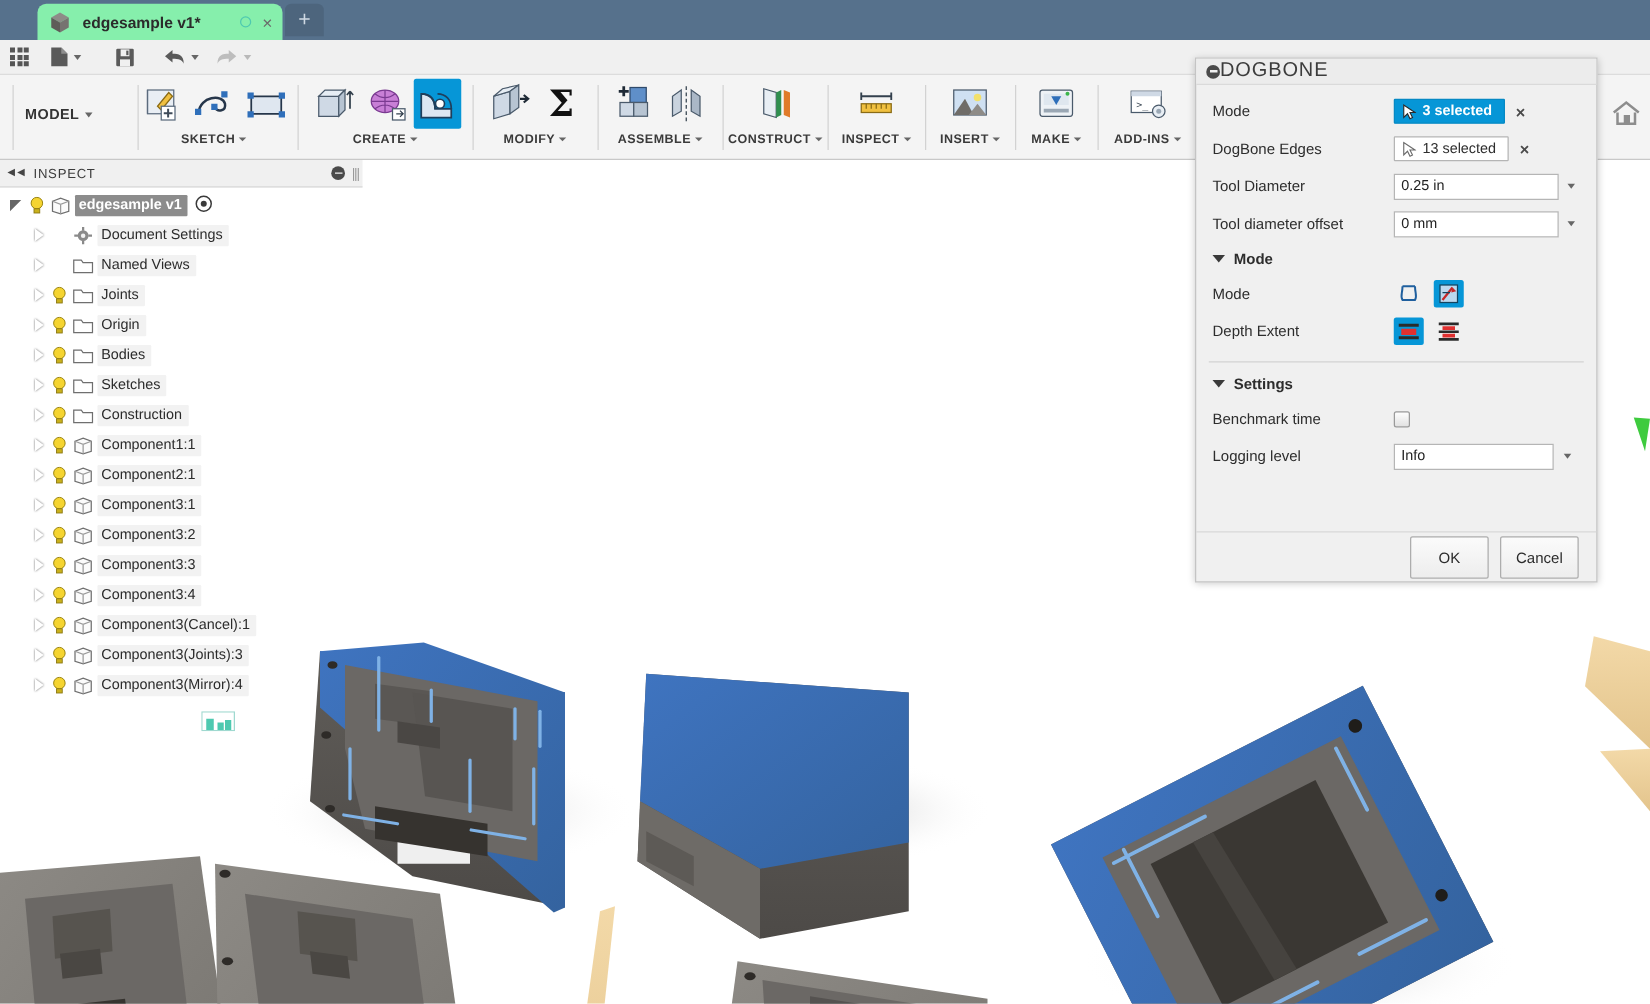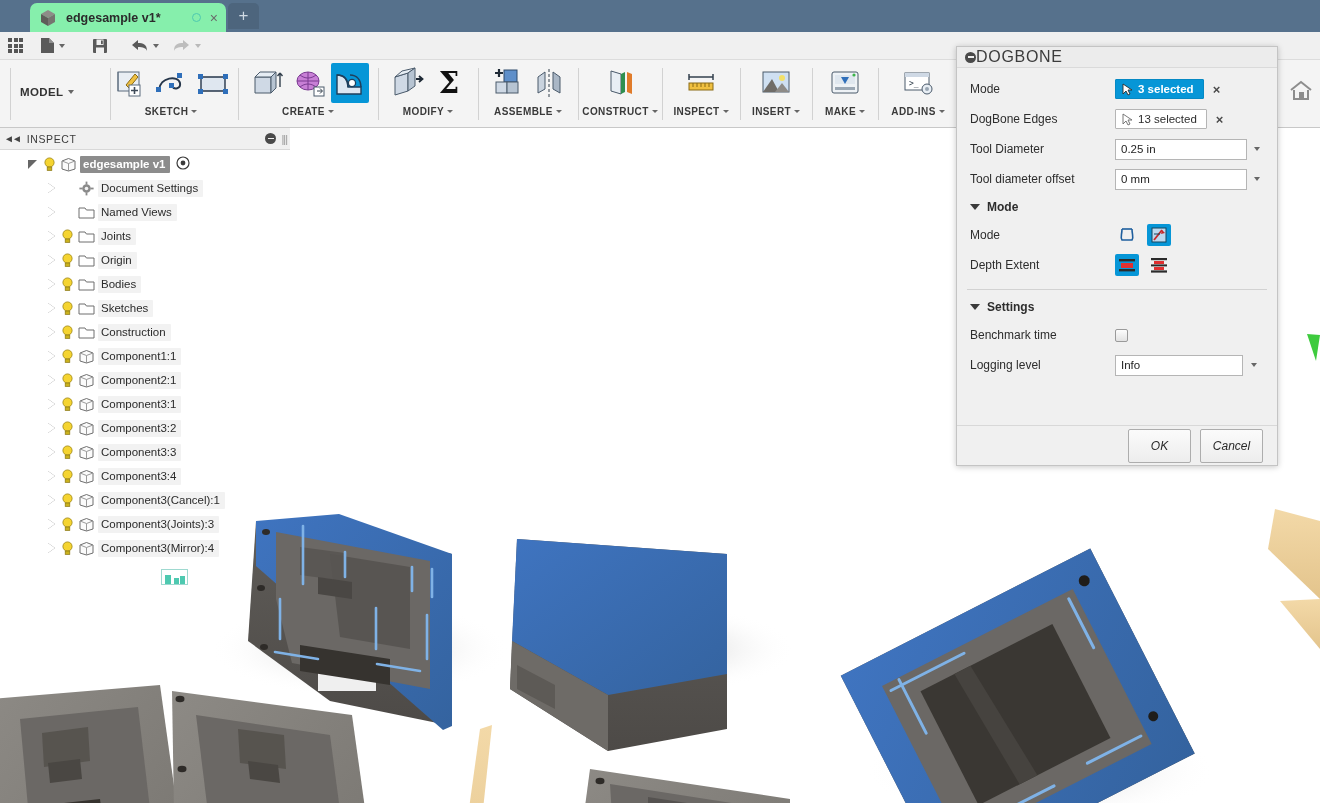--- a/index.html
+++ b/index.html
@@ -77,21 +77,21 @@
   .bh-title{ font-size:10.5px; letter-spacing:.6px; color:#3b3b3b; }
   .bh-right{ margin-left:auto; display:flex; align-items:center; gap:5px; padding-right:3px; }
   .minus-circle{
     width:11px;height:11px;border-radius:50%;background:#4a4a4a;
     display:flex;align-items:center;justify-content:center;
   }
   .minus-circle i{ display:block;width:6px;height:1.6px;background:#f0f0f0; }
   .grip{ color:#999; font-size:11px; letter-spacing:-1px; }
 
   .tree{ position:absolute; left:0; top:152px; width:290px; }
-  .node{ height:24px; display:flex; align-items:center; position:relative;margin-left:20px; }
+  .node{ height:24px; display:flex; align-items:center; position:relative; }
   .arrow{
     width:0;height:0;border-top:5px solid transparent;border-bottom:5px solid transparent;
     border-left:7px solid #fff; filter:drop-shadow(0 0 0.7px #666);
     flex:0 0 auto;
   }
   .arrow-open{
     width:0;height:0;border-left:9px solid #666;border-bottom:9px solid transparent;
     flex:0 0 auto;
   }
   .bulb{ width:13px;height:15px;flex:0 0 auto; }
@@ -147,21 +147,21 @@
     background:linear-gradient(#fdfdfd,#e2e2e2);
   }
   .dlg-footer{
     position:absolute; left:0; bottom:0; width:100%; height:40px;
     border-top:1px solid #d8d8d8; display:flex; align-items:center;
     justify-content:flex-end; gap:9px; padding-right:14px;
   }
   .btn{
     min-width:63px; height:34px; background:linear-gradient(#fbfbfb,#ededed);
     border:1px solid #adadad; border-radius:2px;
-    font-size:12px; color:#2b2b2b; display:flex; align-items:center; justify-content:center;font-style:italic;
+    font-size:12px; color:#2b2b2b; display:flex; align-items:center; justify-content:center;
   }
 
   
   .home-ico{ position:absolute; right:6px; top:78px; width:26px; height:24px; z-index:30; }
   .marker{ position:absolute; left:161px; top:569px; width:27px; height:16px; z-index:25; }
 </style>
 </head>
 <body>
 
 <div class="viewport">

